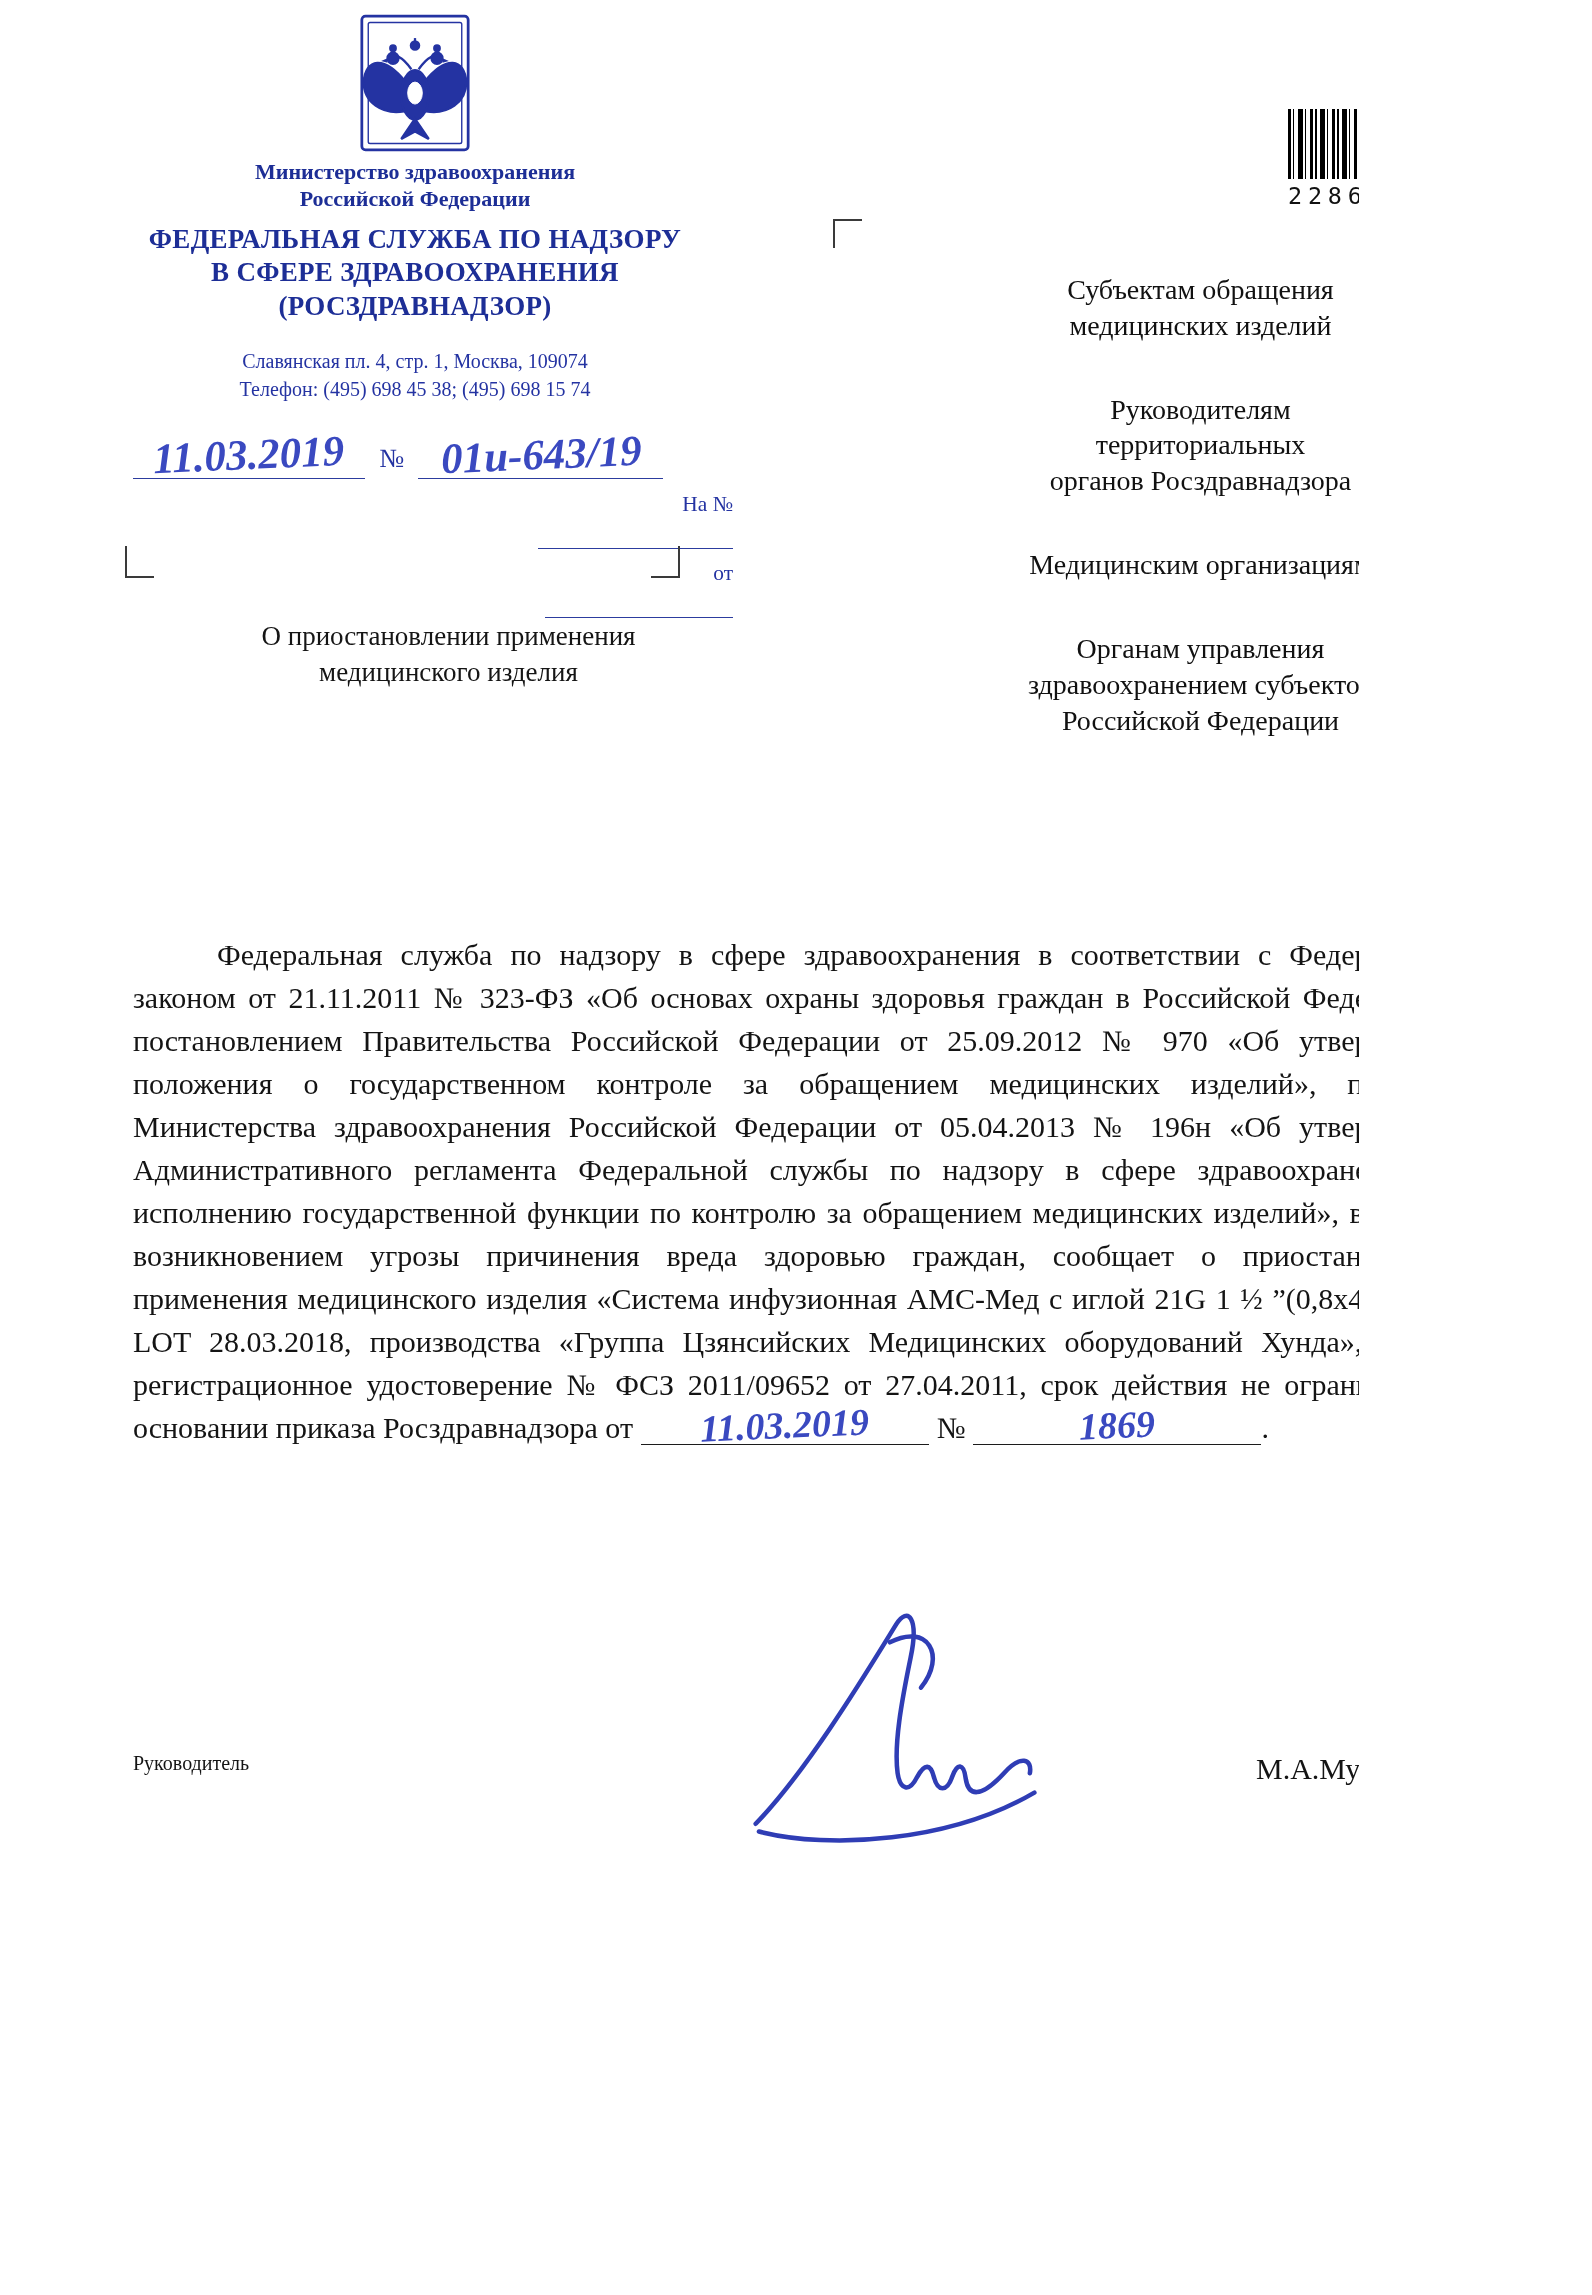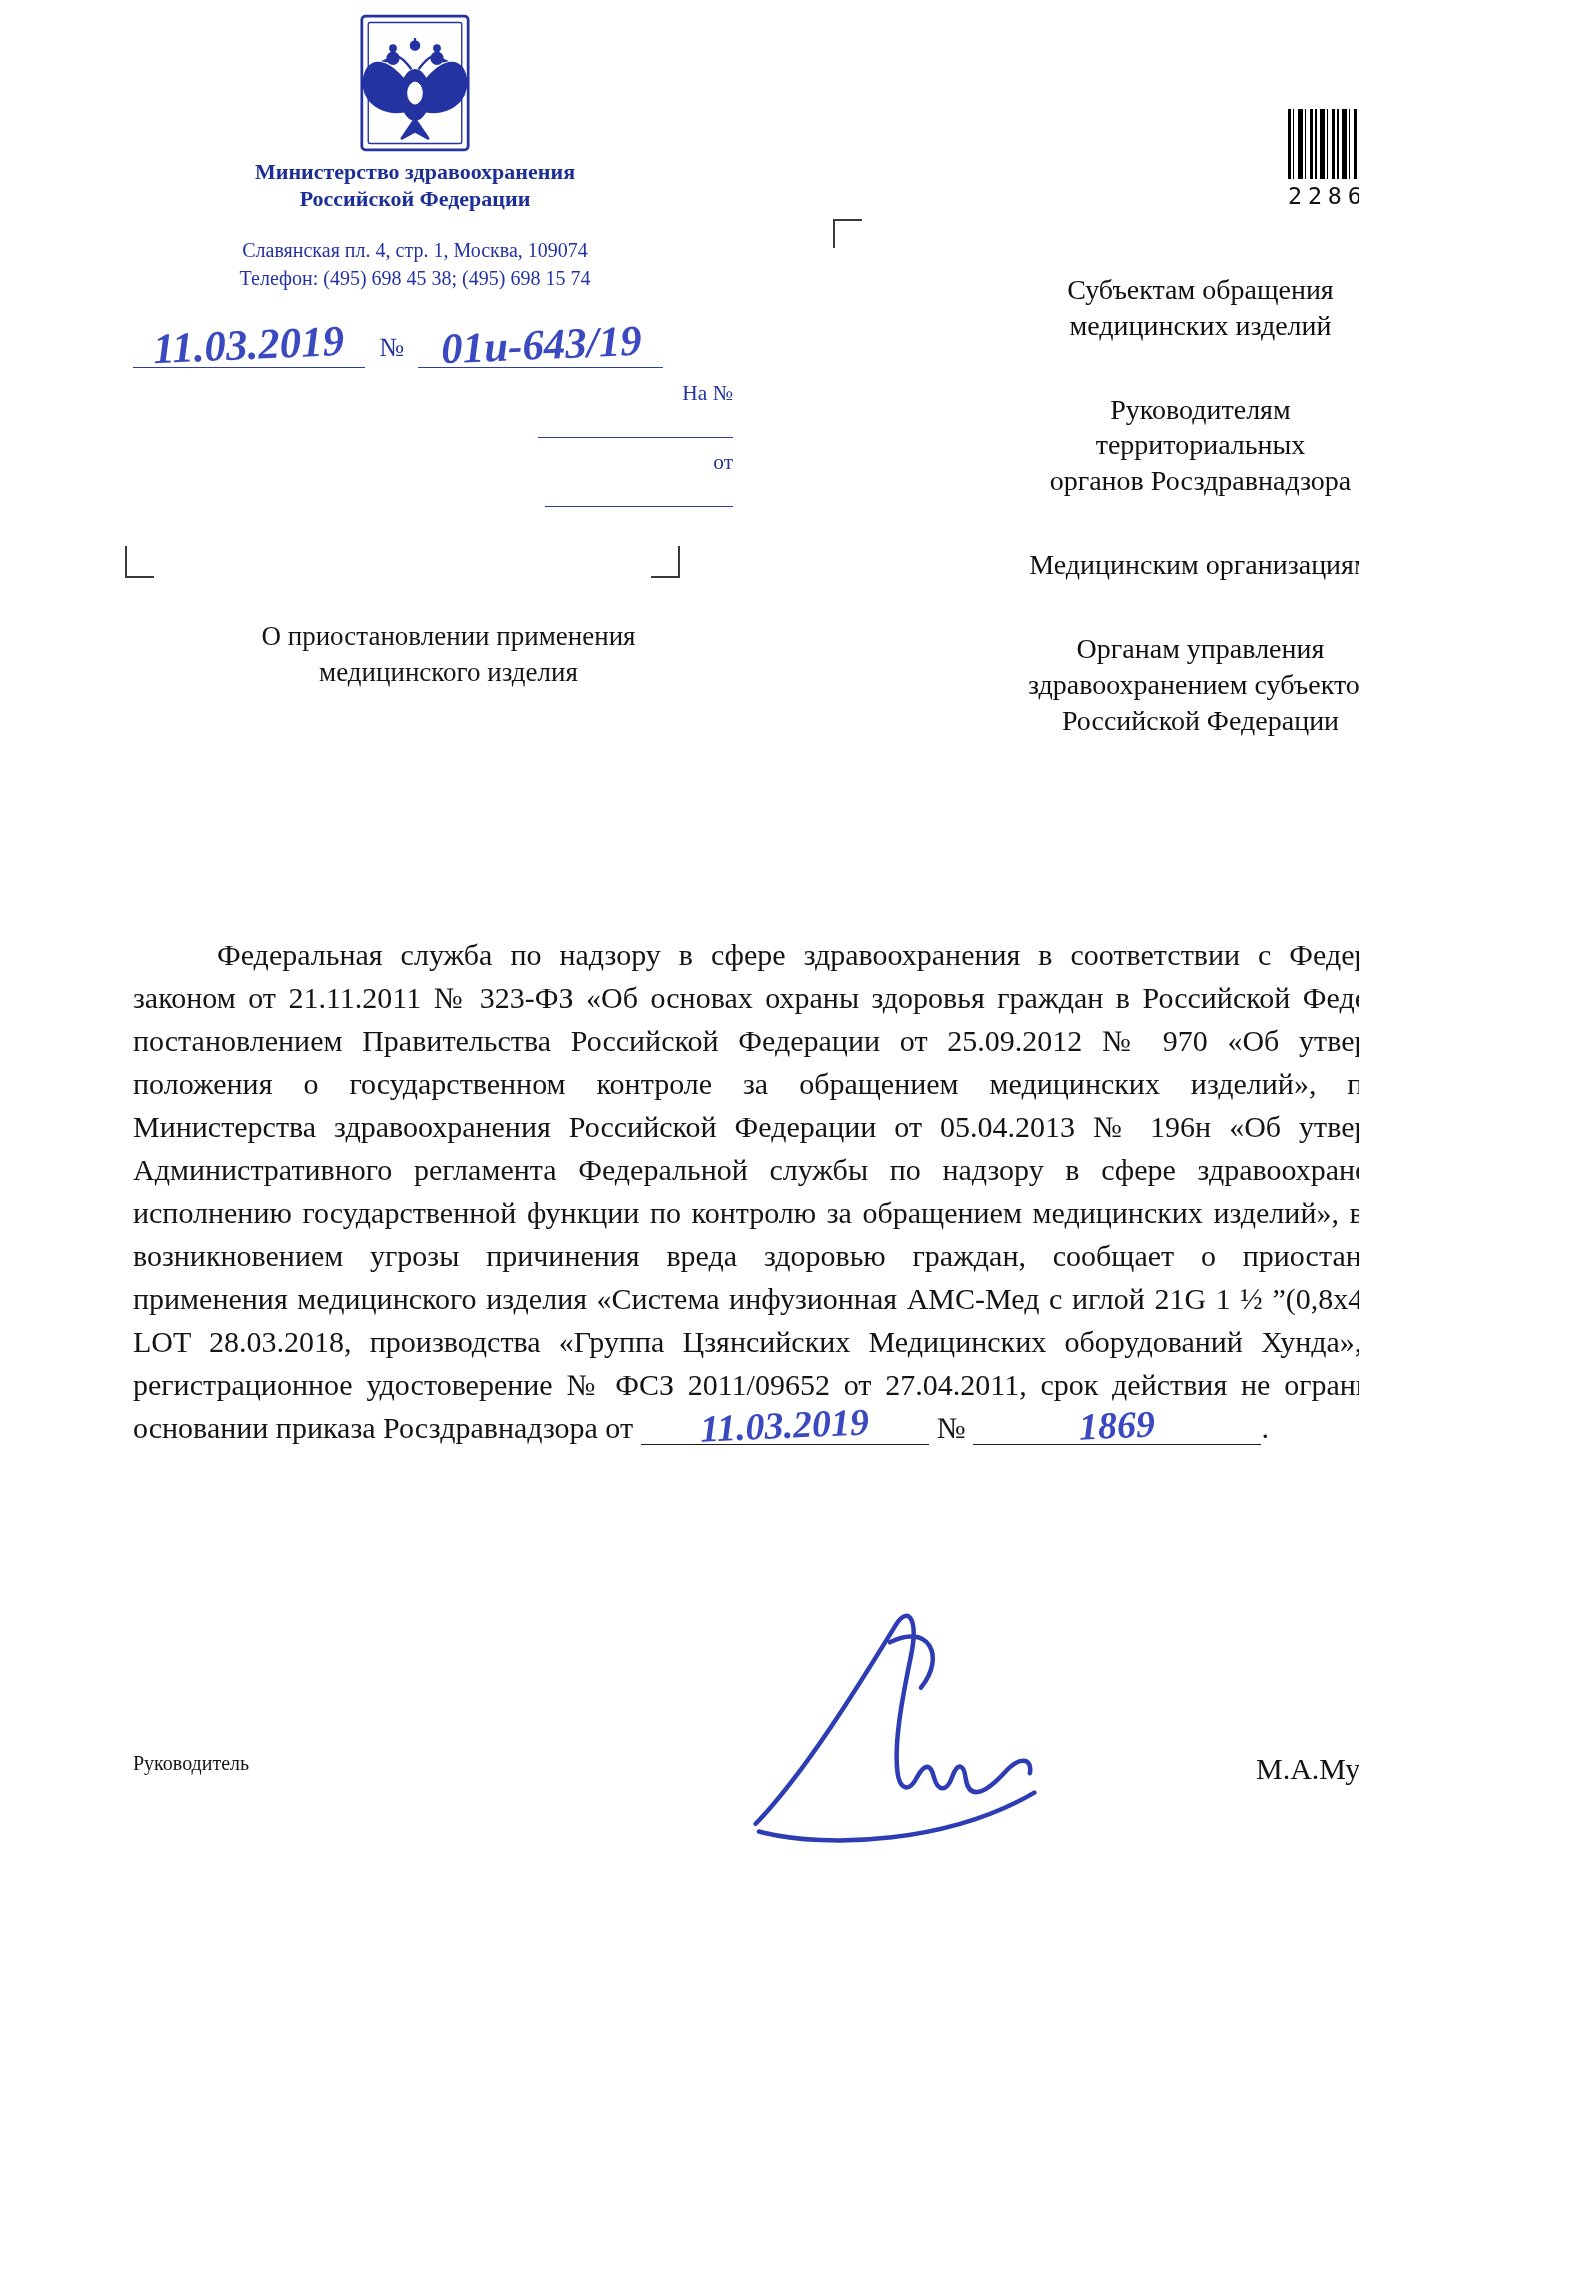--- a/index.html
+++ b/index.html
@@ -129,20 +129,23 @@
           <circle cx="-24" cy="-43" r="3" fill="#2433a2"></circle>
           <circle cx="24" cy="-43" r="3" fill="#2433a2"></circle>
           <circle cx="0" cy="-46" r="4.5" fill="#2433a2"></circle>
           <path d="M0,-54 L0,-42" stroke="#2433a2"></path>
           <ellipse cx="0" cy="6" rx="8" ry="12" fill="#ffffff" stroke="#ffffff" stroke-width="1"></ellipse>
         </g>
       </svg>
     </div>
     <div class="ministry preline">Министерство здравоохранения
 Российской Федерации</div>
+    <div class="service preline">ФЕДЕРАЛЬНАЯ СЛУЖБА ПО НАДЗОРУ
+В СФЕРЕ ЗДРАВООХРАНЕНИЯ
+(РОСЗДРАВНАДЗОР)</div>
     <div class="addr">
       <div>Славянская пл. 4, стр. 1, Москва, 109074</div>
       <div>Телефон: (495) 698 45 38; (495) 698 15 74</div>
     </div>
 
     <div class="date-row">
       <span class="fill-line date-fill"><span class="hw hw-rot">11.03.2019</span></span>
       <span class="nomer">№</span>
       <span class="fill-line num-fill"><span class="hw hw-rot">01и-643/19</span></span>
     </div>

